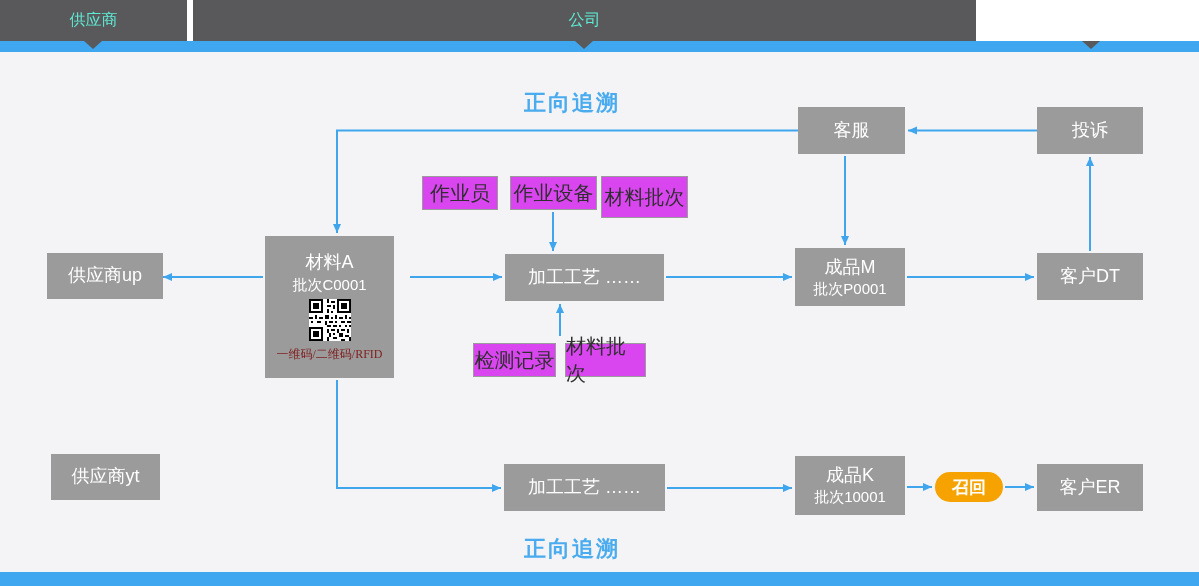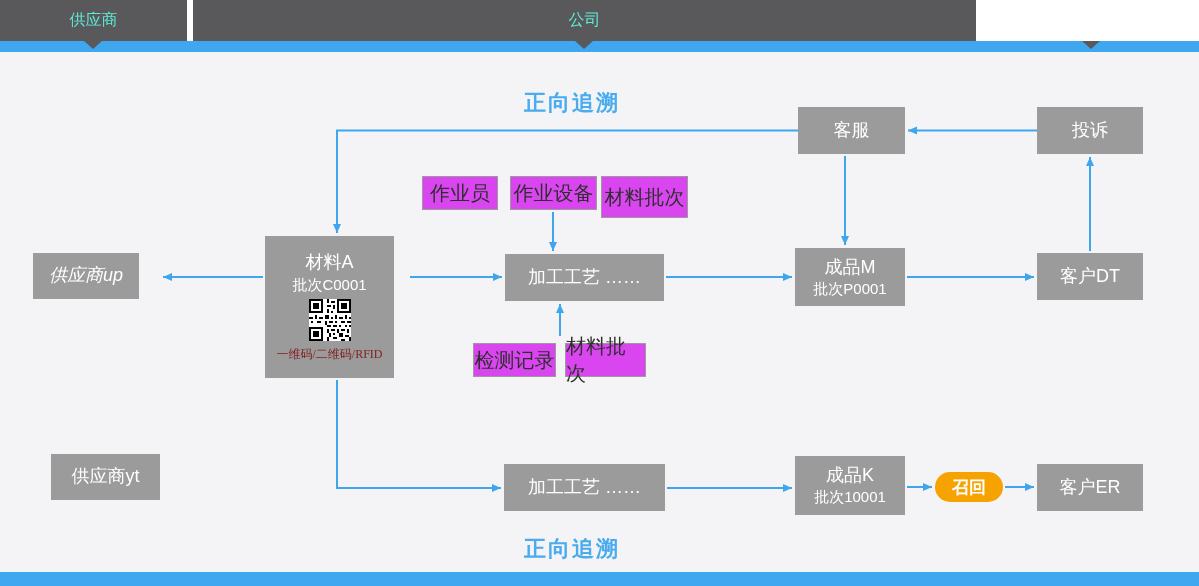--- a/index.html
+++ b/index.html
@@ -102,21 +102,21 @@
   <div class="tag" style="left:422px;top:176px;width:76px;height:34px;">
     <span>作业员</span>
   </div>
   <div class="tag" style="left:510px;top:176px;width:87px;height:34px;">
     <span>作业设备</span>
   </div>
   <div class="tag" style="left:601px;top:176px;width:87px;height:42px;">
     <span>材料批次</span>
   </div>
 
-  <div class="gbox" style="left:33px;top:253px;width:106px;height:46px;font-style:italic;">
+  <div class="gbox" style="left:47px;top:253px;width:116px;height:46px;">
     <span>供应商up</span>
   </div>
 
   <div class="gbox" style="left:265px;top:236px;width:129px;height:142px;">
     <span>材料A</span>
     <span class="sub">批次C0001</span>
     <svg class="qr" viewBox="0 0 21 21">
       <rect x="0" y="0" width="21" height="21" fill="#ffffff"></rect>
       <rect x="0" y="0" width="7" height="7" fill="#000"></rect>
       <rect x="1" y="1" width="5" height="5" fill="#fff"></rect>

